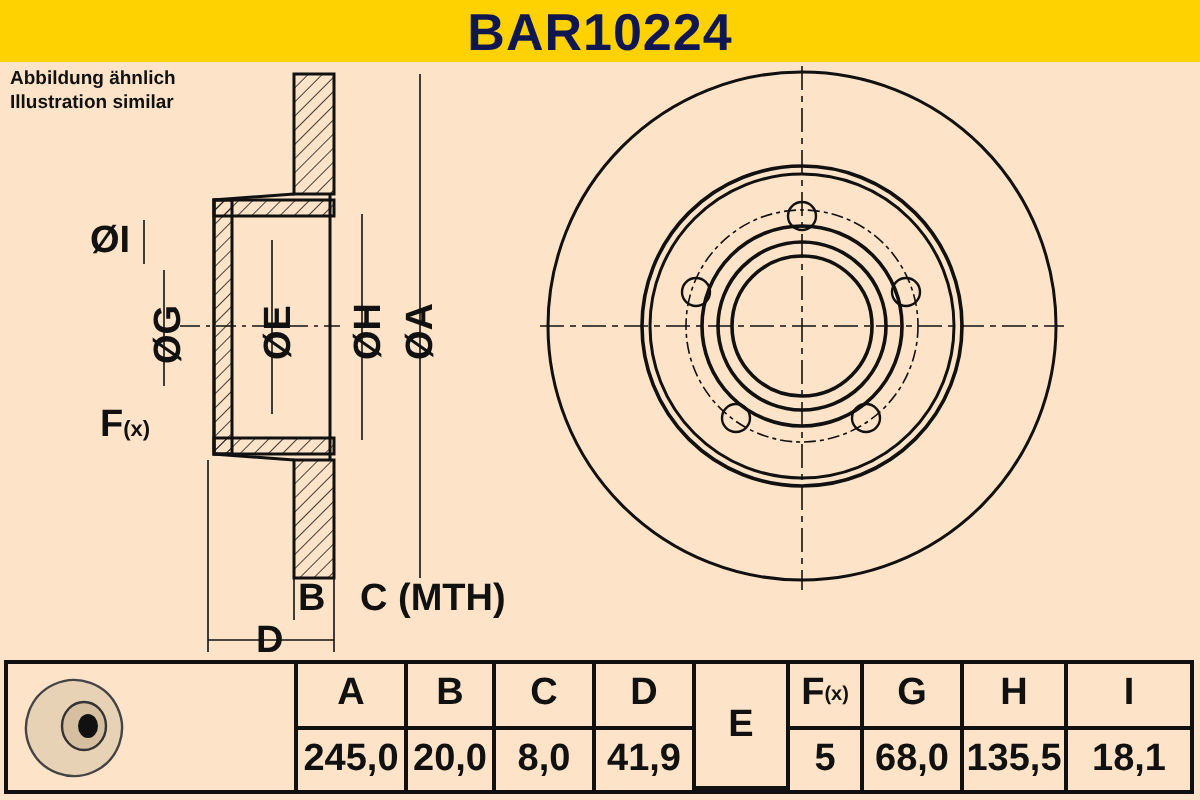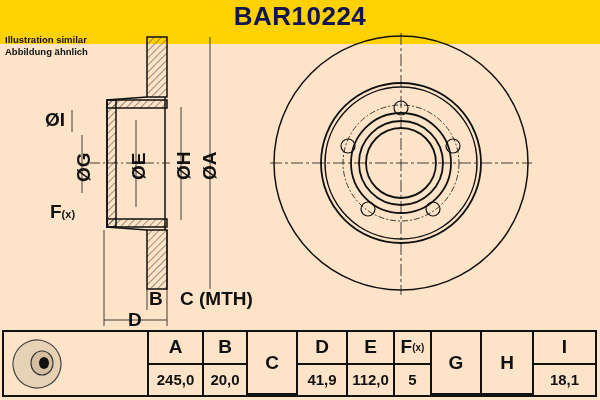--- a/index.html
+++ b/index.html
@@ -1,39 +1,39 @@
 <!DOCTYPE html>
 <html><head>
 <meta charset="utf-8">
 <style>
   html,body{margin:0;padding:0;}
   body{width:600px;height:400px;background:#fde4c8;position:relative;overflow:hidden;font-family:"Liberation Sans",sans-serif;}
-  .header{position:absolute;left:0;top:0;width:600px;height:44px;background:#fed200;text-align:center;}
+  .header{position:absolute;left:0;top:0;width:600px;height:31px;background:#fed200;text-align:center;}
   .header .title{font-weight:bold;font-size:26px;color:#0f1650;line-height:33px;letter-spacing:0.5px;}
   .note{position:absolute;left:5px;top:34px;font-size:9.5px;font-weight:bold;color:#111;line-height:12px;}
   .drawing{position:absolute;left:0;top:33px;}
   .table{position:absolute;left:2px;top:330px;width:595px;height:67px;border:2px solid #111;box-sizing:border-box;display:flex;background:#fde4c8;}
   .thumb{width:145px;height:100%;border-right:2px solid #111;display:flex;align-items:center;justify-content:flex-start;padding-left:6px;box-sizing:border-box;}
   .col{display:flex;flex-direction:column;border-right:2px solid #111;}
   .col:last-child{border-right:none;}
   .cell{flex:1;display:flex;align-items:center;justify-content:center;font-weight:bold;color:#111;}
   .cell.h{font-size:19px;border-bottom:2px solid #111;}
-  .cell.v{font-size:15px;}
+  .cell.v{font-size:19px;}
   .cell.h small{font-size:10px;}
 </style>
 </head>
 <body>
 
 <div class="header">
   <span class="title">BAR10224</span>
 </div>
 
 <div class="note">
+  <div>Abbildung ähnlich</div>
   <div>Illustration similar</div>
-  <div>Abbildung ähnlich</div>
 </div>
 
 <svg class="drawing" width="600" height="297" viewBox="0 33 600 297">
   <defs>
     <pattern id="hatch" width="5" height="5" patternUnits="userSpaceOnUse" patternTransform="rotate(45)">
       <line x1="0" y1="0" x2="0" y2="5" stroke="#111" stroke-width="0.8"></line>
     </pattern>
   </defs>
 
   <g stroke="#111" stroke-width="1.5" fill="none">
@@ -100,39 +100,41 @@
   <div class="col" style="width:53px">
     <div class="cell h">A</div>
     <div class="cell v">245,0</div>
   </div>
   <div class="col" style="width:42px">
     <div class="cell h">B</div>
     <div class="cell v">20,0</div>
   </div>
   <div class="col" style="width:48px">
     <div class="cell h">C</div>
+    <div class="cell v">8,0</div>
   </div>
   <div class="col" style="width:48px">
     <div class="cell h">D</div>
     <div class="cell v">41,9</div>
   </div>
   <div class="col" style="width:45px">
     <div class="cell h">E</div>
-    <div class="cell v">112,0</div>
   </div>
   <div class="col" style="width:35px">
     <div class="cell h">
         <span>F</span>
         <small>(x)</small>
       </div>
     <div class="cell v">5</div>
   </div>
   <div class="col" style="width:48px">
     <div class="cell h">G</div>
+    <div class="cell v">68,0</div>
   </div>
   <div class="col" style="width:50px">
     <div class="cell h">H</div>
+    <div class="cell v">135,5</div>
   </div>
   <div class="col" style="flex:1">
     <div class="cell h">I</div>
     <div class="cell v">18,1</div>
   </div>
 </div>
 
 </body></html>

